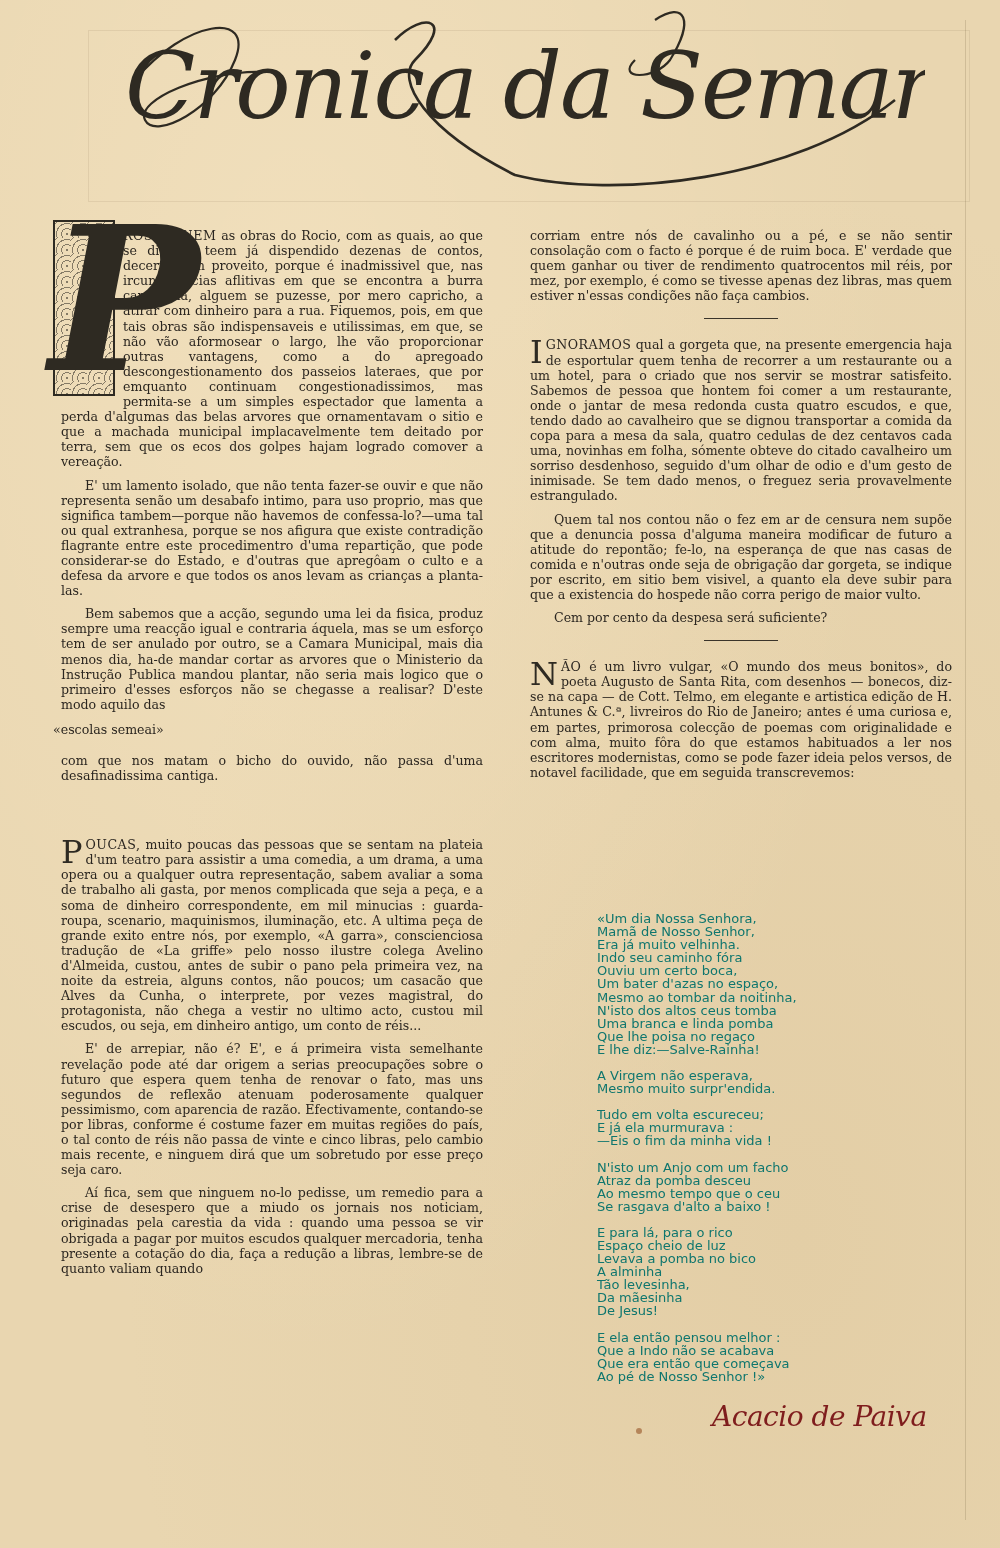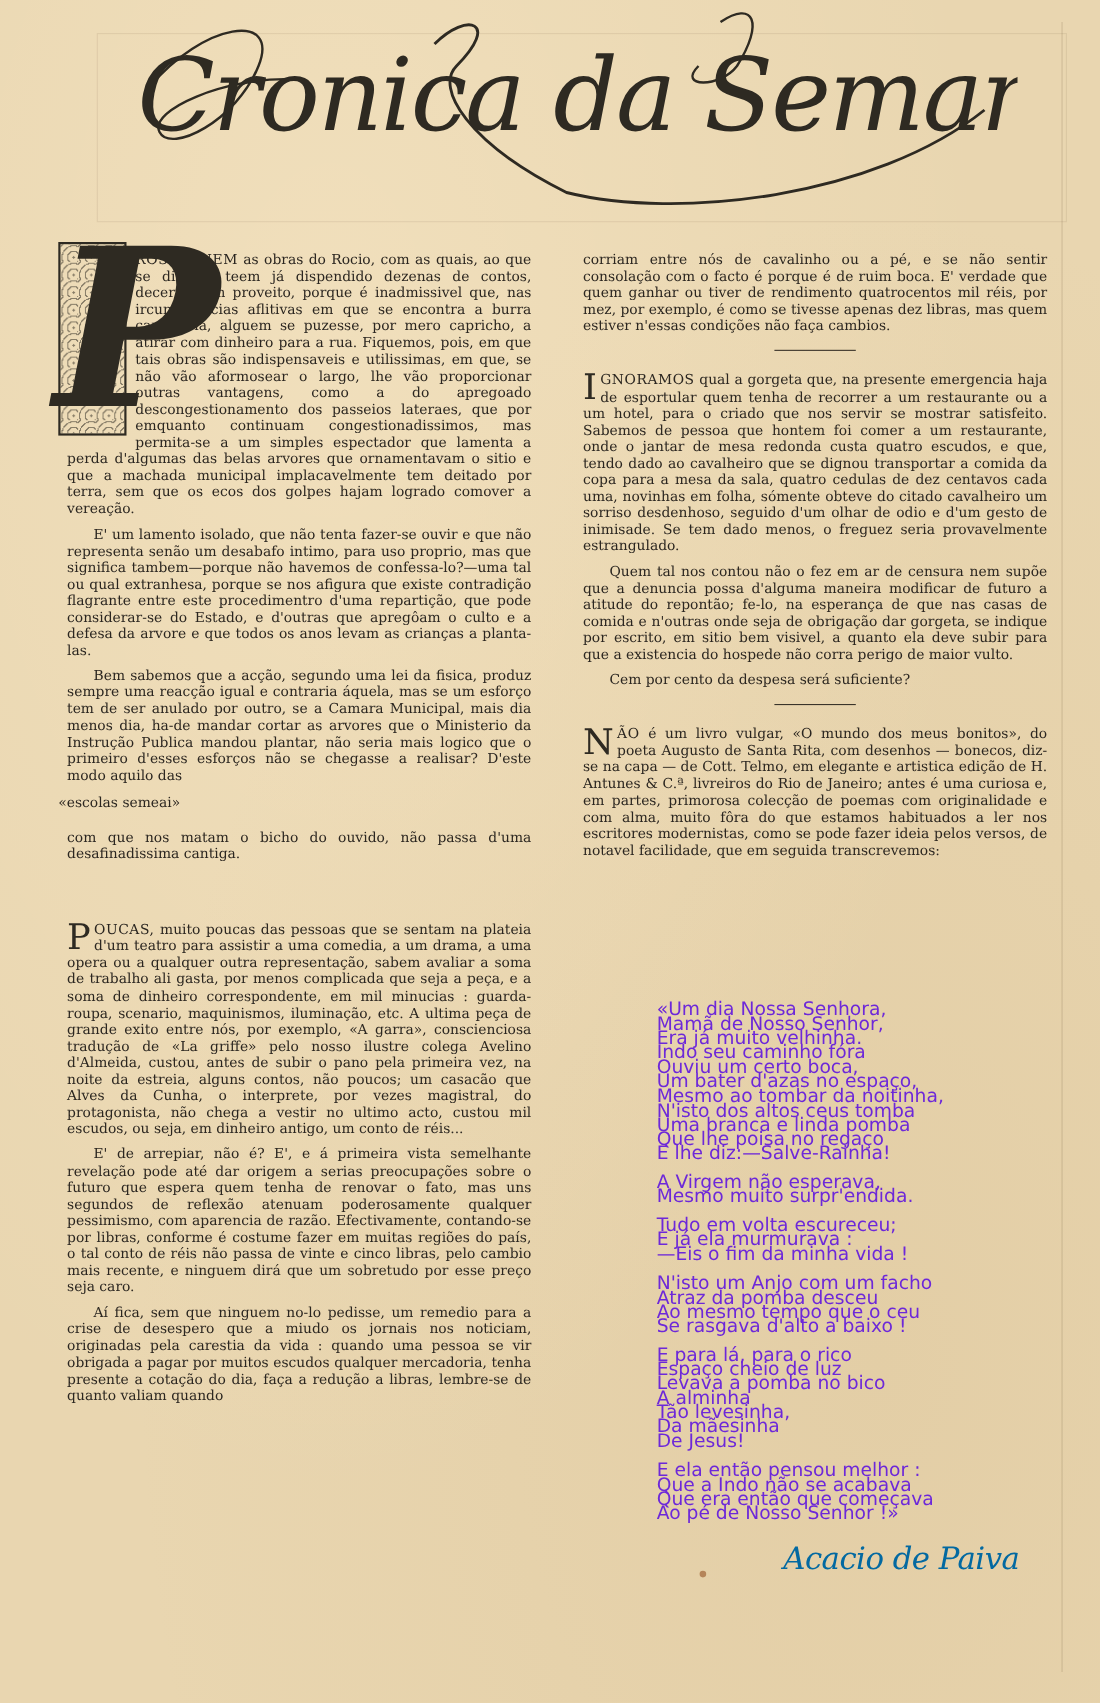--- a/index.html
+++ b/index.html
@@ -38,27 +38,27 @@
     font-family:"DejaVu Serif", serif; font-style:italic; font-weight:bold;
     font-size:200px; line-height:200px; color:#2e2a22;
   }
   .small-caps { font-variant:small-caps; letter-spacing:0.5px; }
   .initial { float:left; font-size:32px; line-height:26px; margin:2px 3px 0 0; color:#2e2a22; }
   .centered-quote { text-align:left; margin:10px 0 16px 0; }
   .section-gap { height:38px; }
   .divider { width:74px; height:1px; background:#3a342a; margin:15px auto 18px auto; }
   .poem {
     position:absolute; left:597px; top:912px; width:300px;
-    font-family:"DejaVu Sans", sans-serif; font-size:17px; line-height:13.1px; color:#6d28d9;
+    font-family:"DejaVu Sans", sans-serif; font-size:13px; line-height:13.1px; color:#0f766e;
   }
   .stanza { margin:0 0 13px 0; }
   .stanza div { white-space:nowrap; }
   .signature {
     position:absolute; left:712px; top:1400px;
-    font-family:"DejaVu Serif", serif; font-style:italic; font-size:28px; color:#0369a1; letter-spacing:-0.5px;
+    font-family:"DejaVu Serif", serif; font-style:italic; font-size:28px; color:#7f1d1d; letter-spacing:-0.5px;
   }
   .stain { position:absolute; left:636px; top:1428px; width:6px; height:6px; border-radius:50%; background:#b5855a; }
 </style>
 </head>
 <body>
 
 <div class="page">
   <div class="ghost-frame"></div>
   <div class="right-rule"></div>
 

